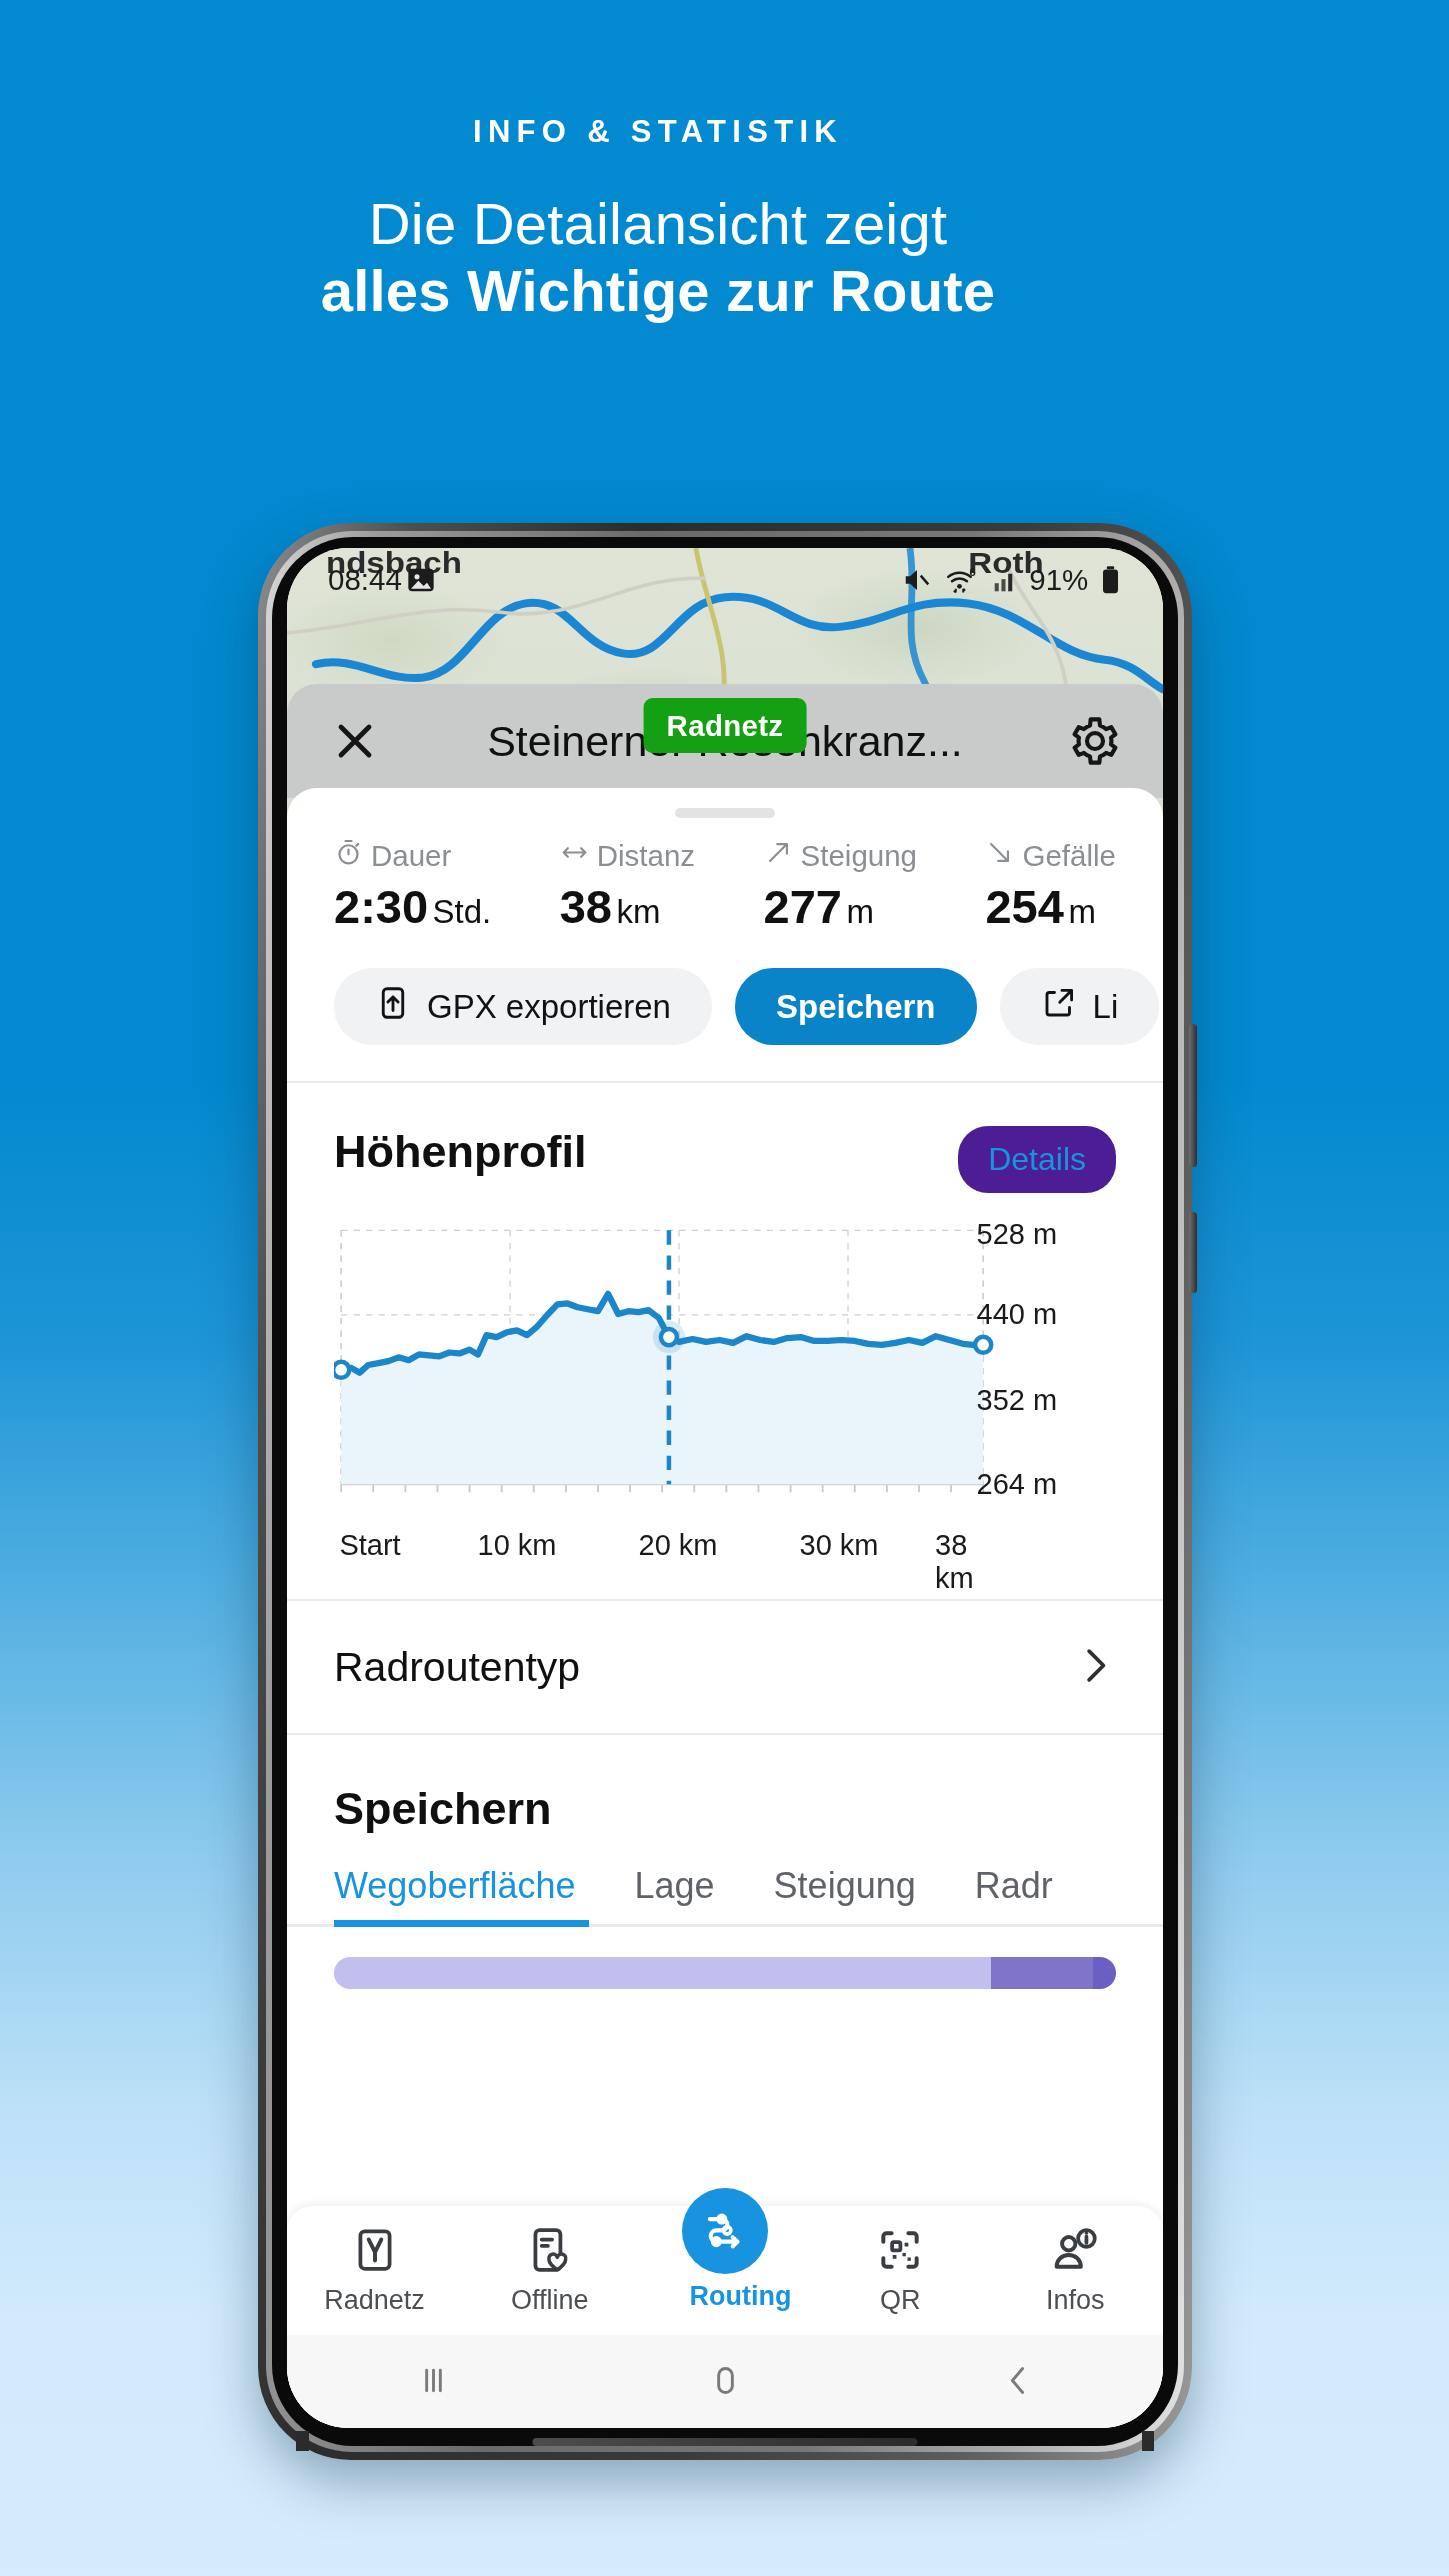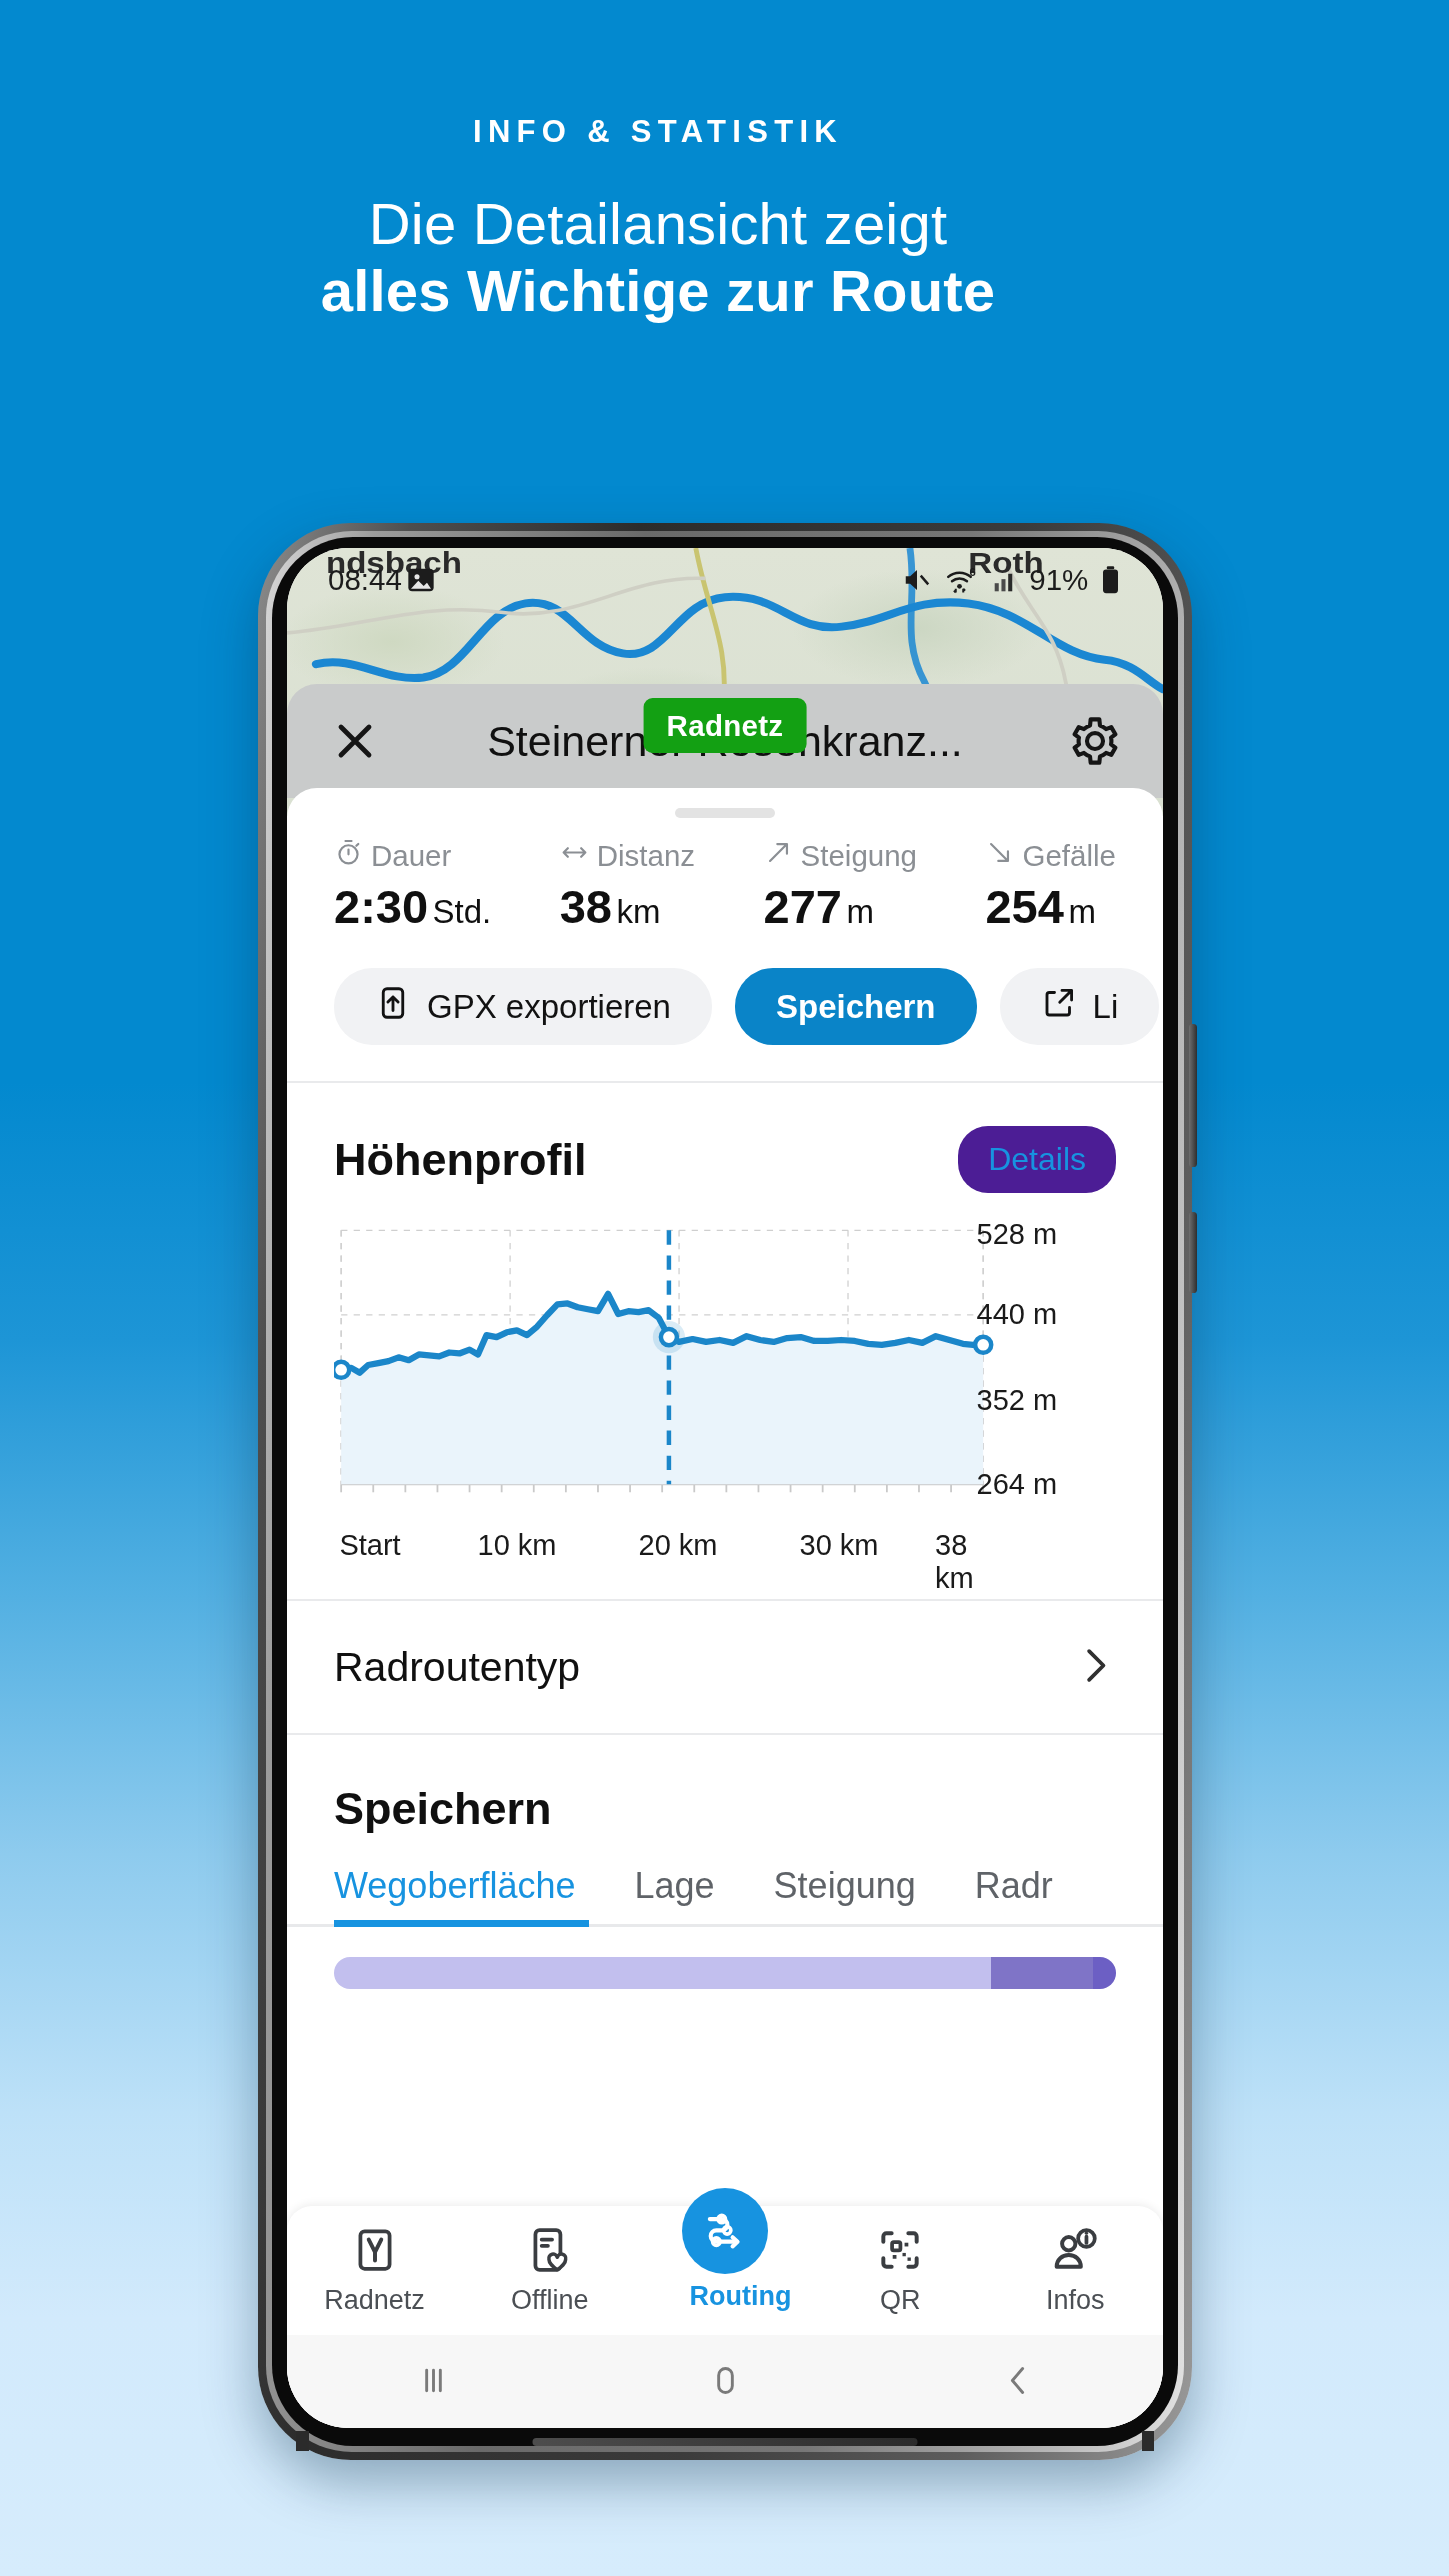--- a/index.html
+++ b/index.html
@@ -141,21 +141,21 @@
     height:77px; padding:0 41px; border-radius:38px;
     font-size:33px; font-weight:500; white-space:nowrap;
   }
   .pill.primary { background:#0a84c8; color:#fff; font-weight:600; }
   .pill.ghost { background:#f1f2f4; color:#121212; }
   .divider { height:1.8px; background:#e9eaec; }
 
   
   .section { padding:0 47px; }
   .sec-head {
-    display:flex; align-items:center; justify-content:space-between;
+    display:flex; justify-content:space-between;
     padding:43px 0 10.7px 0;
   }
   .sec-title { font-size:45px; font-weight:600; color:#101010; }
   .details-btn {
     background:#4c1d95; color:#1793e0; font-size:32px; font-weight:500;
     padding:15px 30px; border-radius:30px;
   }
 
   .chart-wrap { position:relative; height:358px; margin-top:21.5px; }
   .chart-svg { position:absolute; left:0; top:0; width:676px; height:295px; }

